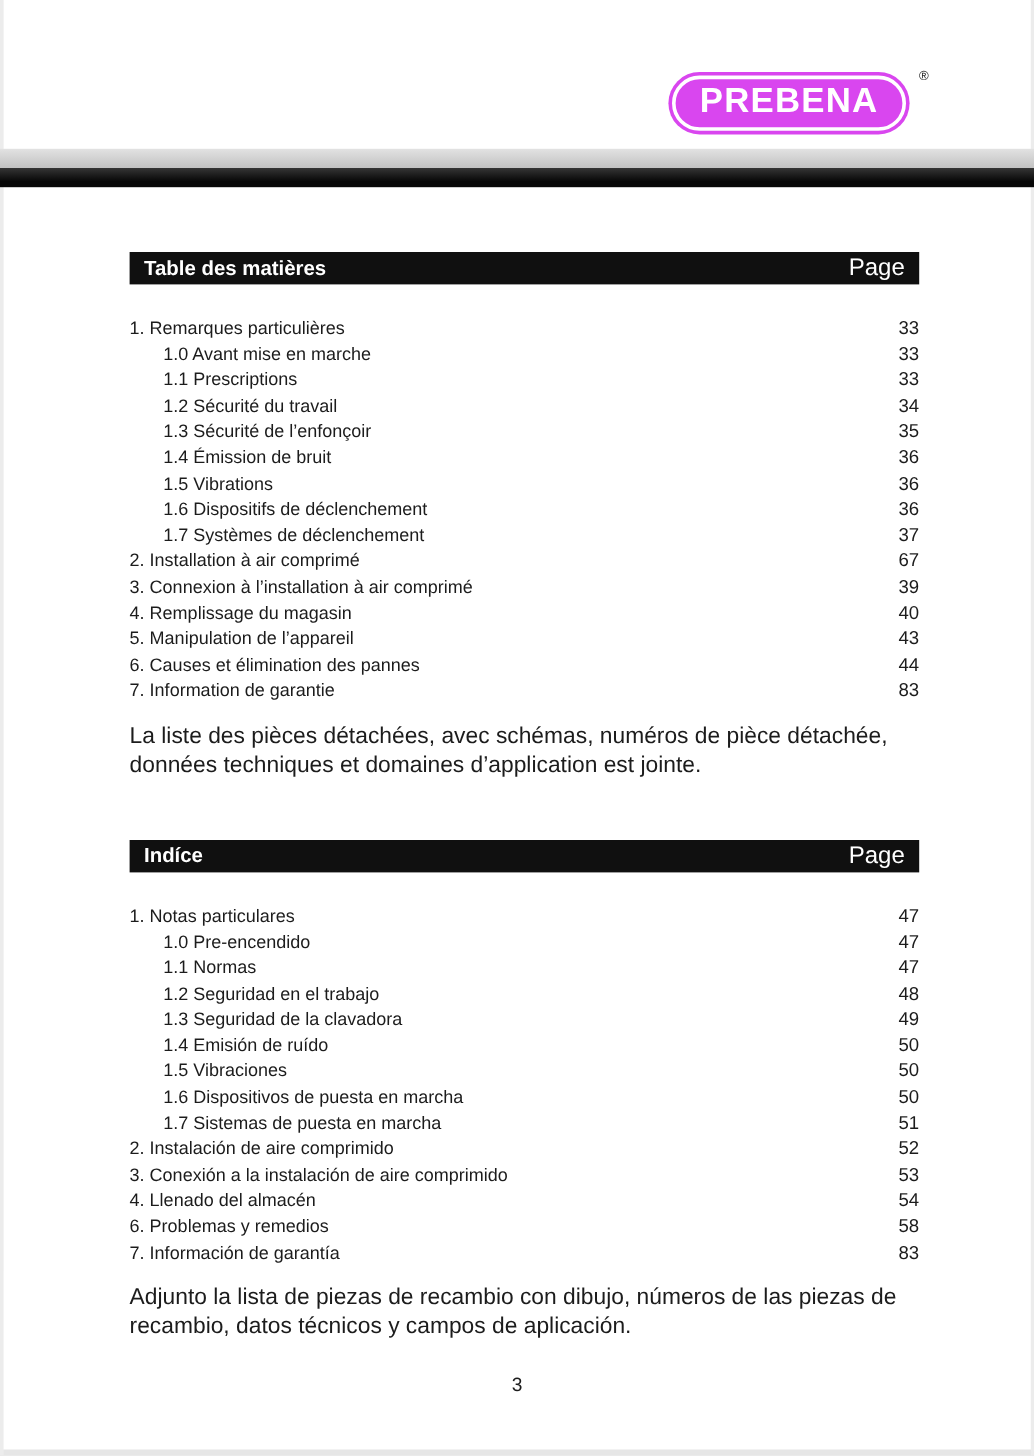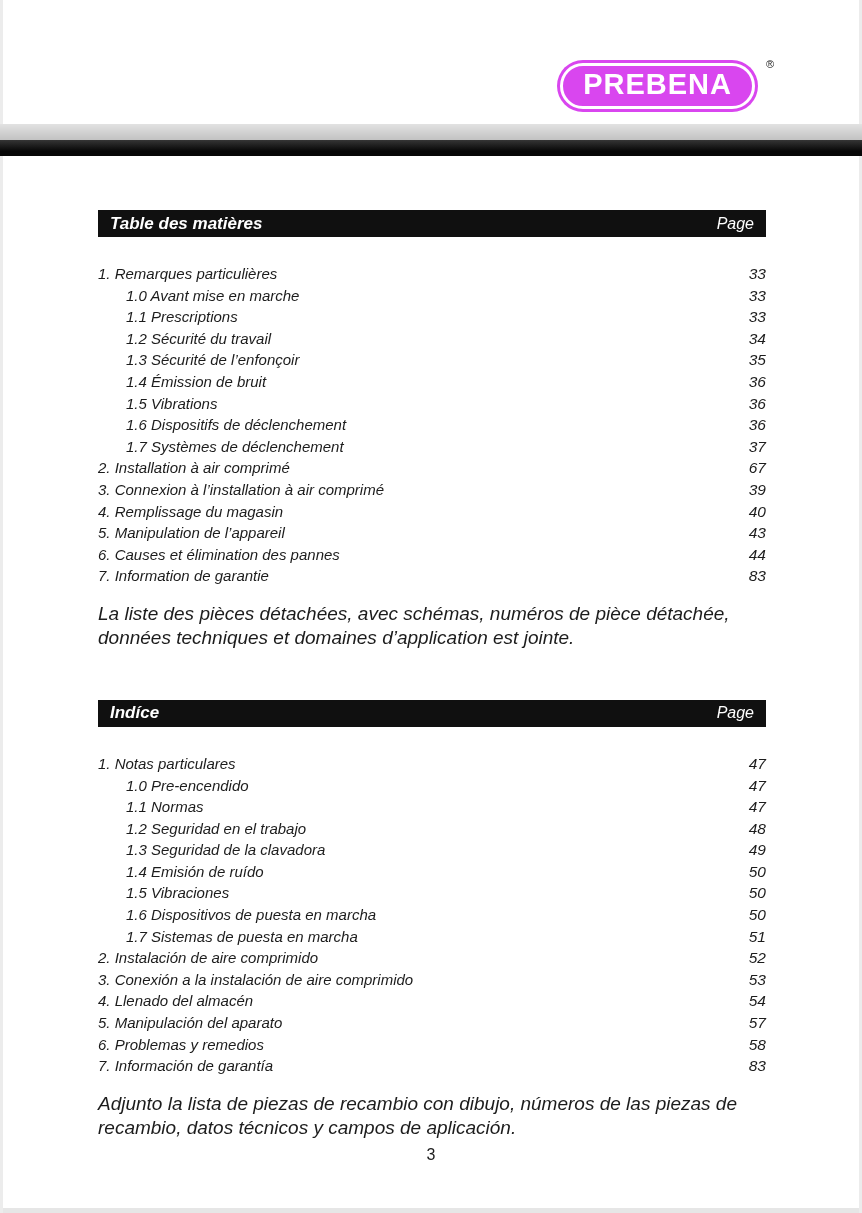--- a/index.html
+++ b/index.html
@@ -62,42 +62,41 @@
     left: 0;
     right: 0;
     height: 16px;
     background: linear-gradient(180deg, #353535 0%, #070707 70%);
   }
 
   
   .content {
     position: absolute;
     top: 210px;
-    left: 98px;
+    left: 108px;
     right: 96px;
-    font-style: italic;
   }
   .toc-section + .toc-section {
     margin-top: 50px;
   }
   .section-header {
     background: #101010;
     color: #ffffff;
     height: 27px;
     display: flex;
     align-items: center;
     justify-content: space-between;
     padding: 0 12px;
   }
   .section-title {
     font-weight: 700;
     font-size: 17px;
   }
   .section-page-label {
-    font-size: 16px;
+    font-size: 20px;
   }
   .toc-list {
     margin-top: 26px;
   }
   .toc-row {
     display: flex;
     justify-content: space-between;
     align-items: baseline;
     font-size: 15px;
     line-height: 21.6px;
@@ -264,24 +263,20 @@
           </div>
           <div class="toc-row">
             <span class="toc-label">3. Conexión a la instalación de aire comprimido</span>
             <span class="toc-page">53</span>
           </div>
           <div class="toc-row">
             <span class="toc-label">4. Llenado del almacén</span>
             <span class="toc-page">54</span>
           </div>
           <div class="toc-row">
-            <span class="toc-label">5. Manipulación del aparato</span>
-            <span class="toc-page">57</span>
-          </div>
-          <div class="toc-row">
             <span class="toc-label">6. Problemas y remedios</span>
             <span class="toc-page">58</span>
           </div>
           <div class="toc-row">
             <span class="toc-label">7. Información de garantía</span>
             <span class="toc-page">83</span>
           </div>
         </div>
       <p class="toc-note">Adjunto la lista de piezas de recambio con dibujo, números de las piezas de recambio, datos técnicos y campos de aplicación.</p>
     </section>

